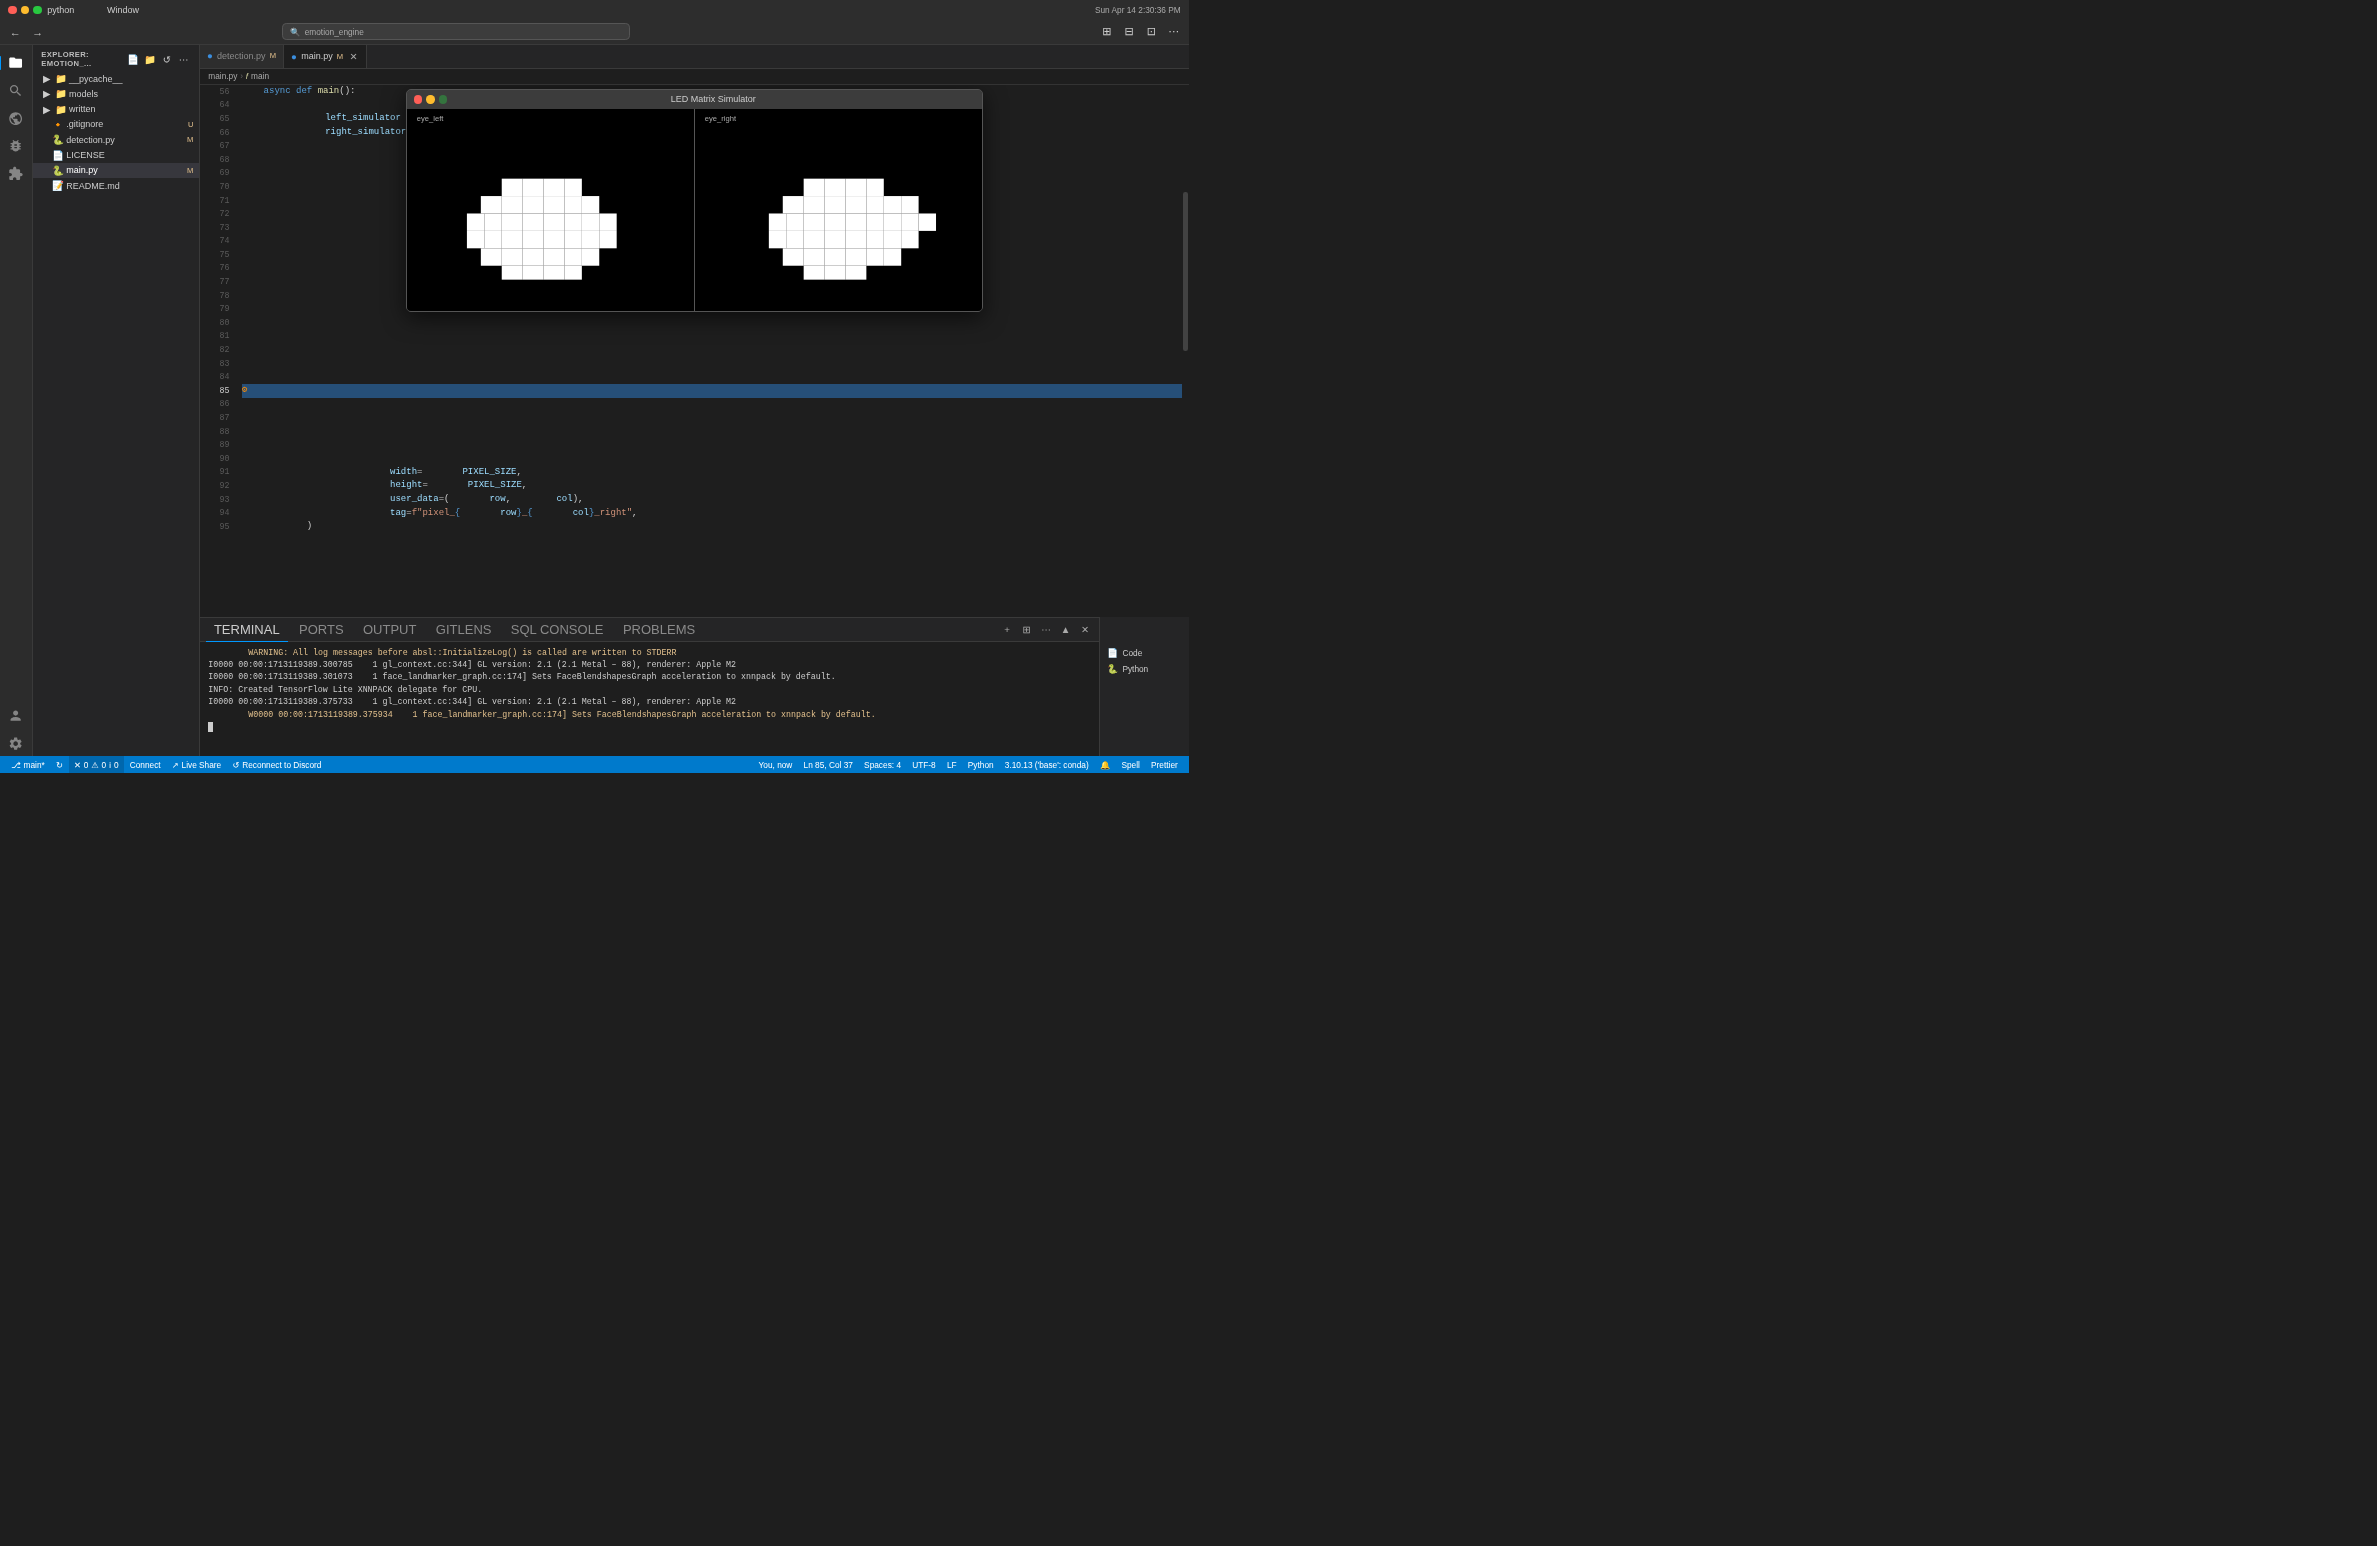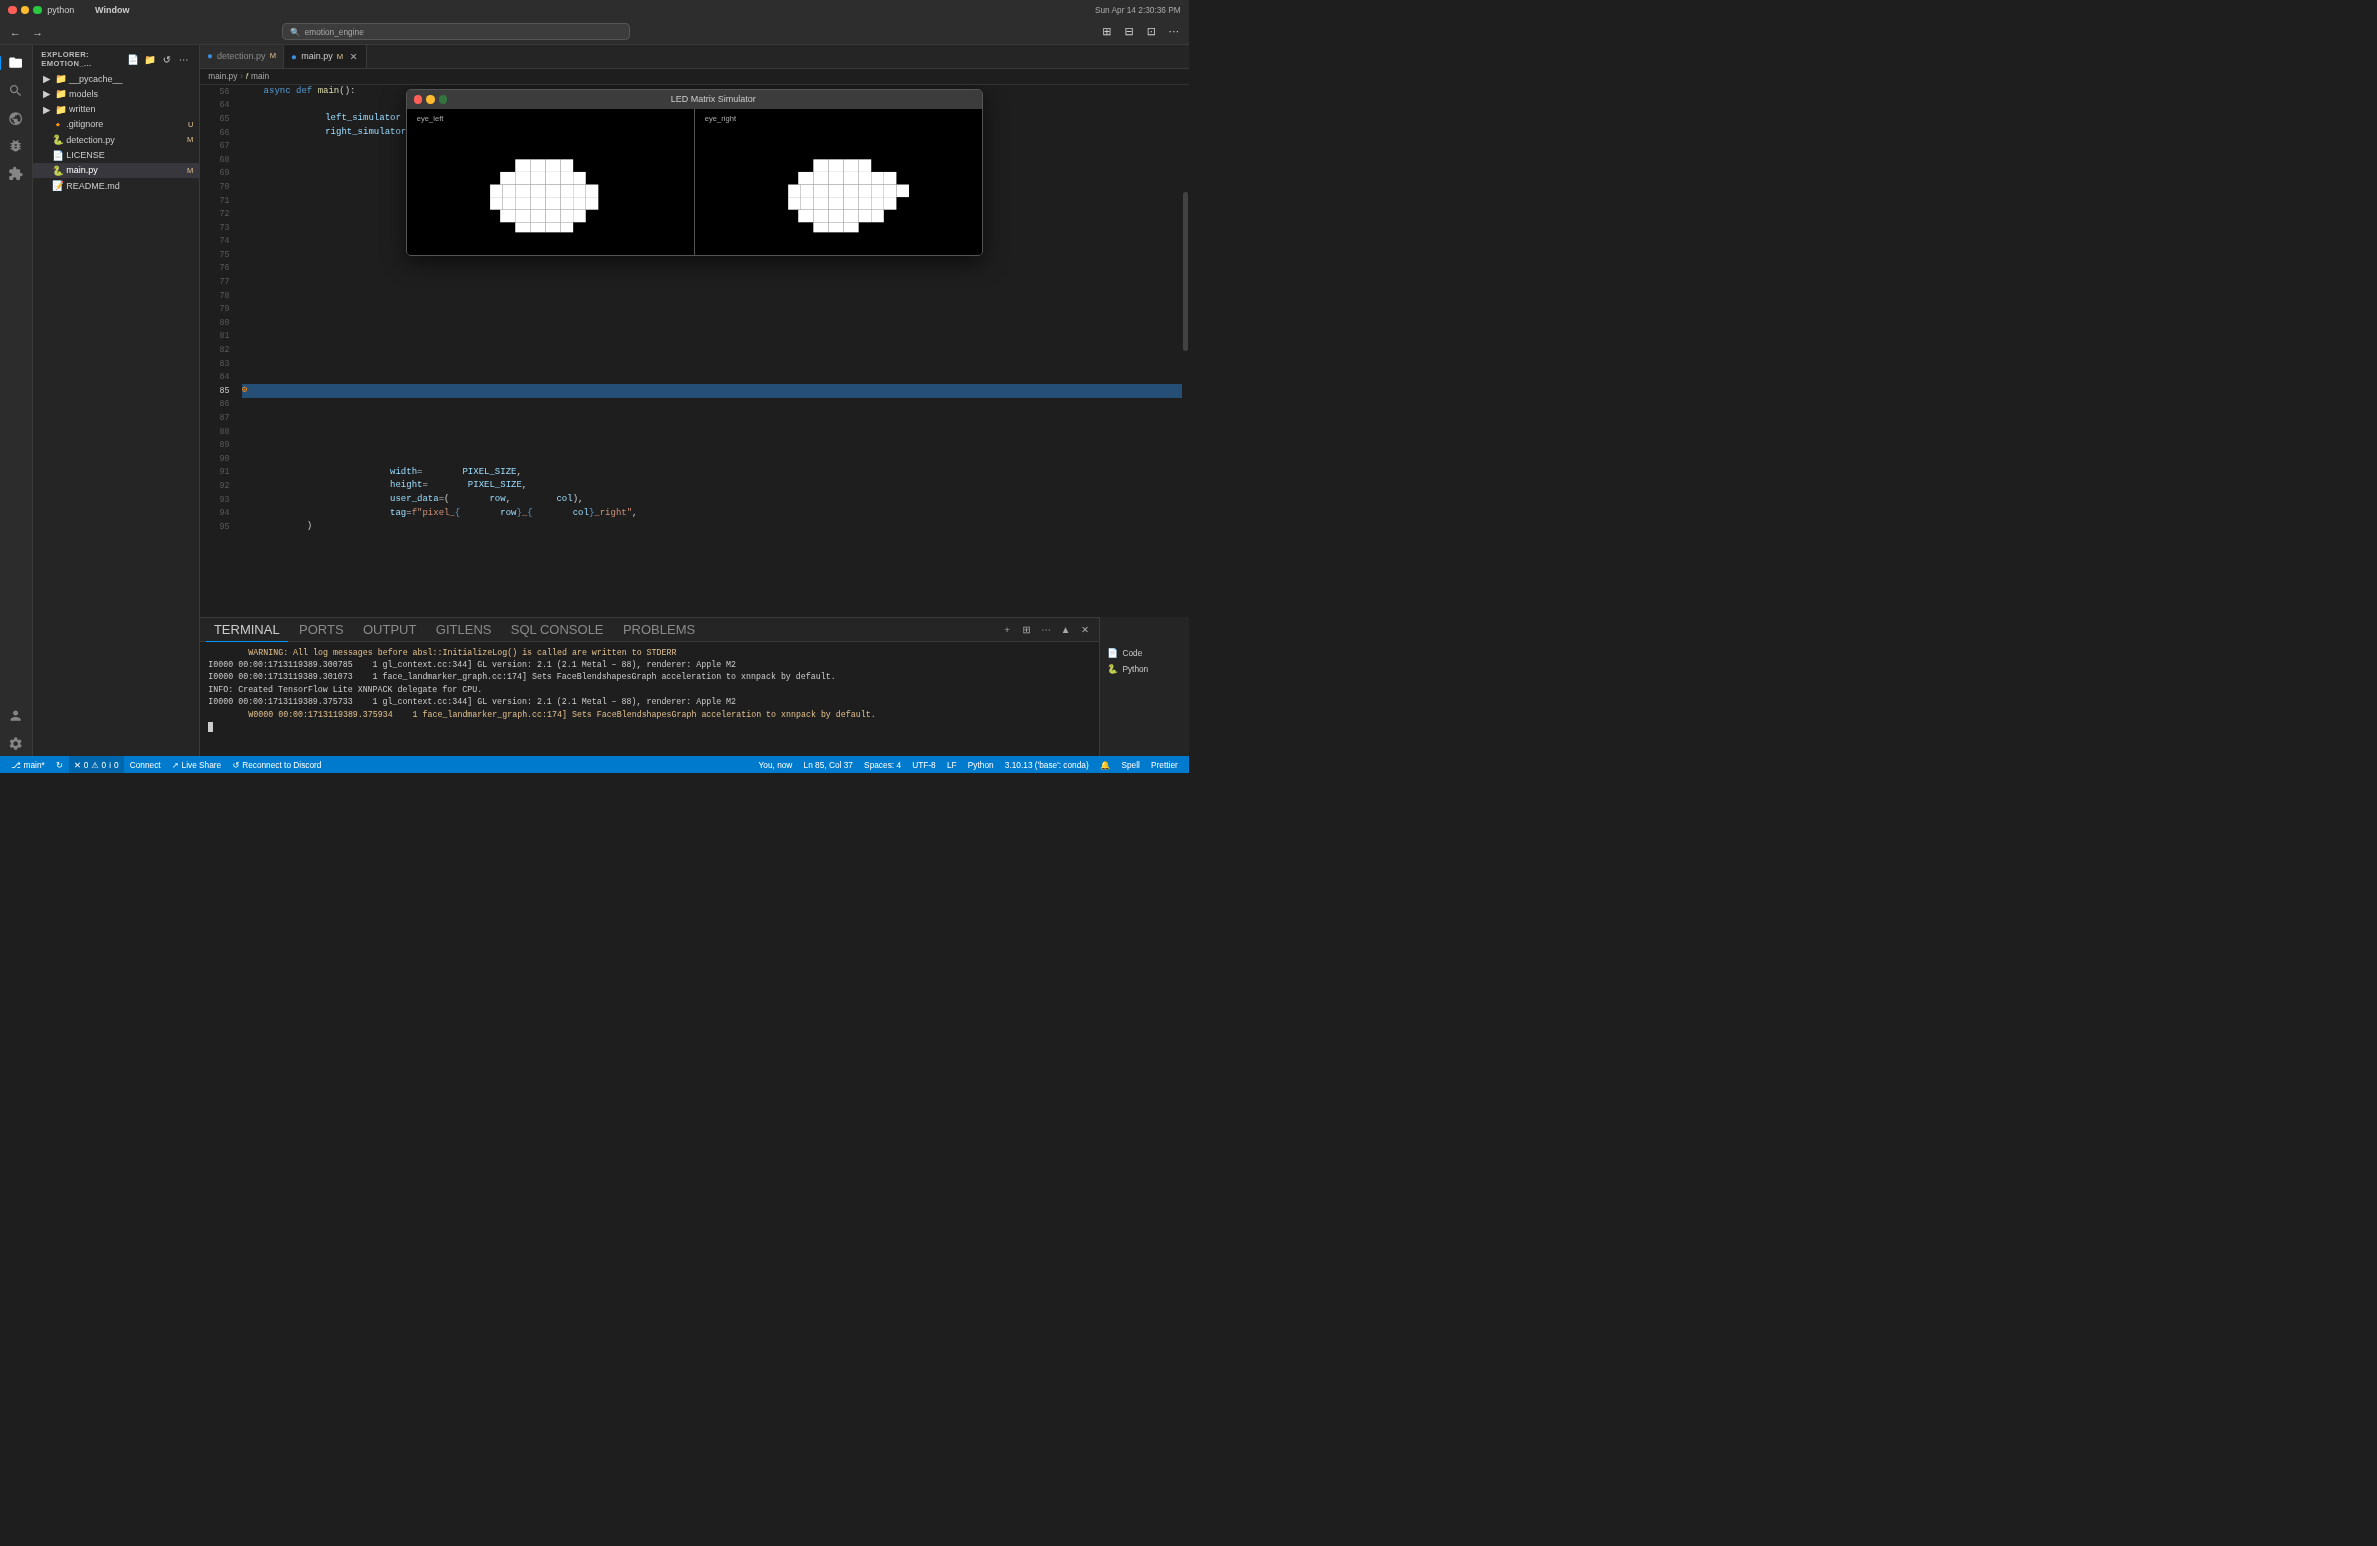--- a/index.html
+++ b/index.html
@@ -38,22 +38,21 @@
     .traffic-light.minimize { background: #febc2e; }
     .traffic-light.maximize { background: #28c840; }
     .title-bar-app {
       color: #cccccc;
       font-size: 9px;
       font-weight: 500;
     }
     .mac-menu {
       display: flex;
       gap: 2.8px;
-      margin-left: 11px;
-      font-weight: bold;
+      margin-left: 23px;
     }
     .mac-menu-item {
       color: #cccccc;
       font-size: 9px;
       padding: 1.4px 4.2px;
       cursor: pointer;
     }
     .title-bar-right {
       margin-left: auto;
       display: flex;
@@ -386,21 +385,21 @@
     .led-traffic.min { background: #febc2e; }
     .led-traffic.max { background: #28c840; opacity: 0.4; }
     .led-title {
       flex: 1;
       text-align: center;
       font-size: 9px;
       color: #cccccc;
     }
     .led-body {
       display: flex;
-      height: 146px;
+      height: 202px;
       background: #000;
     }
     .led-panel {
       flex: 1;
       position: relative;
       overflow: hidden;
     }
     .led-panel + .led-panel {
       border-left: 0.7px solid #555;
     }

